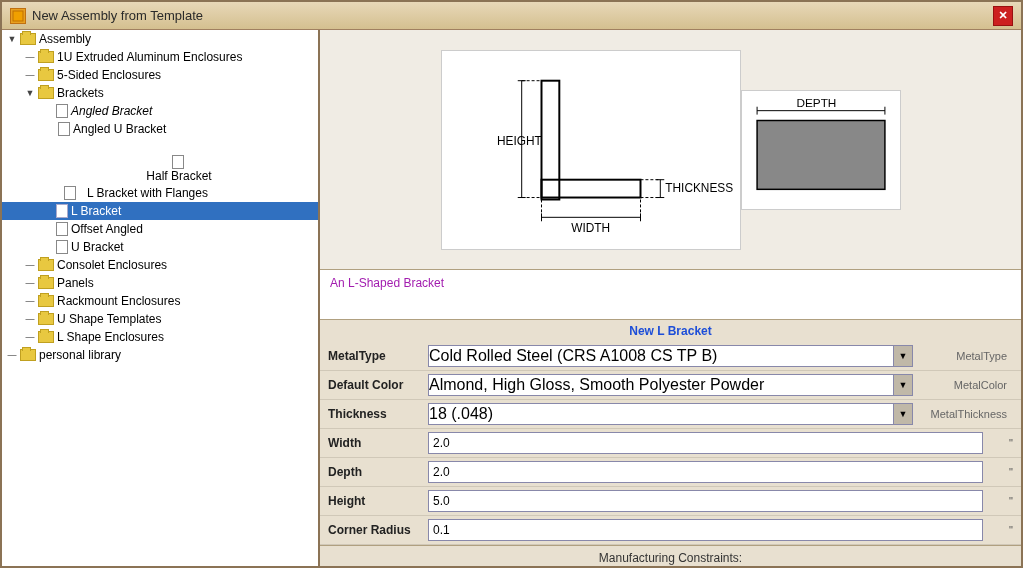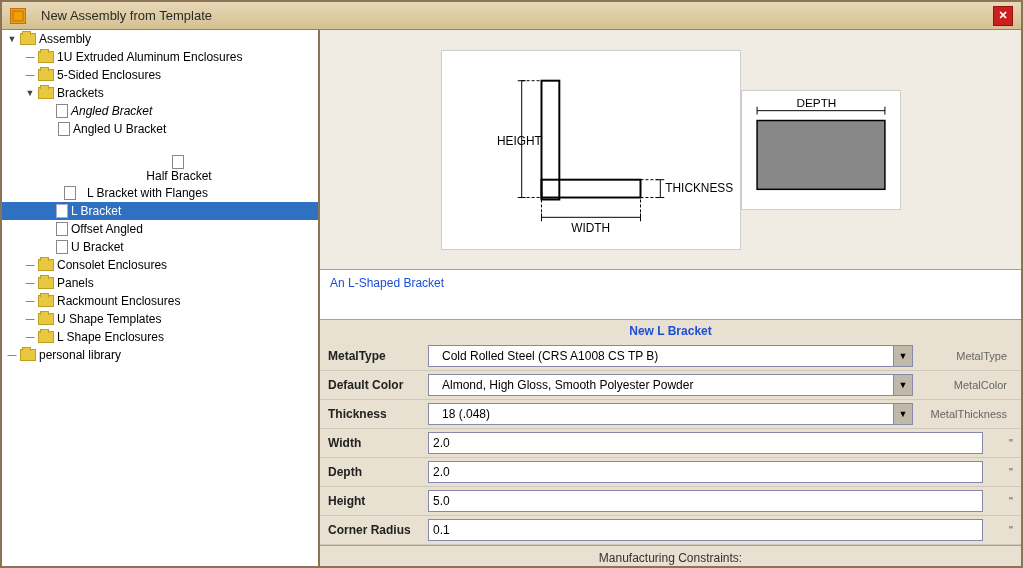--- a/index.html
+++ b/index.html
@@ -22,21 +22,21 @@
       align-items: center;
       justify-content: space-between;
       padding: 0 8px;
       border-bottom: 1px solid #a08060;
       flex-shrink: 0;
     }
 
     .title-bar-left {
       display: flex;
       align-items: center;
-      gap: 15px;
+      gap: 6px;
     }
 
     .title-icon {
       width: 16px;
       height: 16px;
       background: #e8a020;
       border: 1px solid #c07010;
       display: flex; align-items: center; justify-content: center;
       font-size: 10px;
     }
@@ -110,21 +110,21 @@
       padding: 10px;
     }
 
     
     .description-area {
       padding: 6px 10px;
       background: white;
       border-bottom: 1px solid #b0a080;
       min-height: 50px;
       font-size: 12px;
-      color: #1d4ed8;
+      color: #a21caf;
     }
 
     
     .form-area {
       flex: 1;
       background: #e8e0d0;
       padding: 0;
     }
 
     .form-title {
@@ -161,22 +161,22 @@
     .form-select-wrapper {
       flex: 1;
       display: flex;
       align-items: center;
     }
 
     .form-select {
       flex: 1;
       height: 22px;
       border: 1px solid #8888aa;
-      padding: 1px 13px;
-      font-size: 12px;
+      padding: 1px 0;
+      font-size: 16px;
       background: white;
       appearance: none;
     }
 
     .select-arrow {
       width: 20px;
       height: 22px;
       background: #c0b8a8;
       border: 1px solid #8888aa;
       display: flex; align-items: center; justify-content: center;

